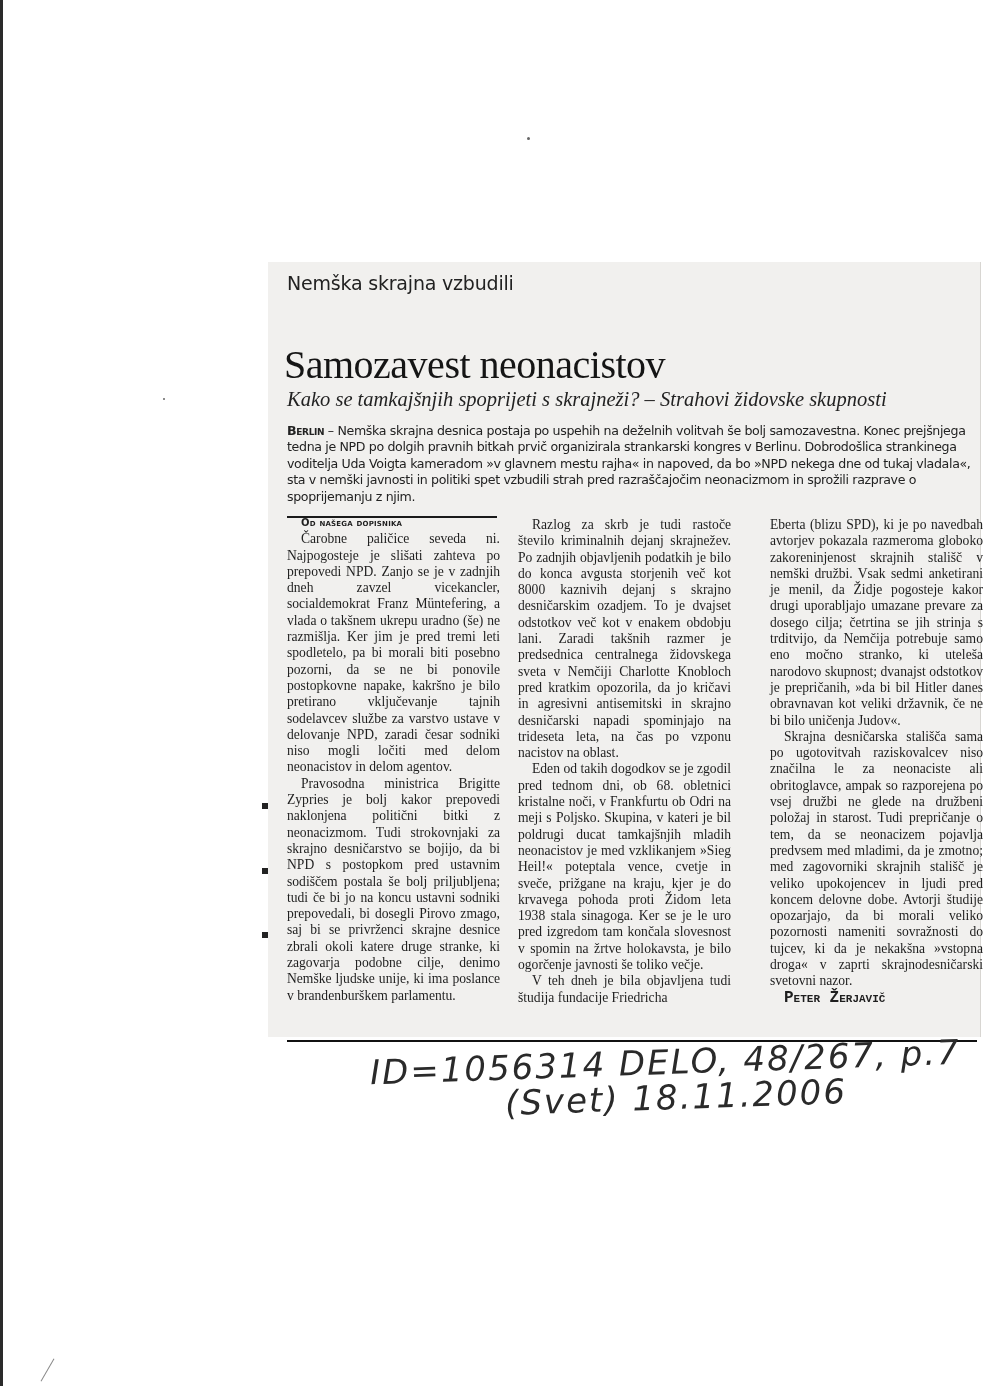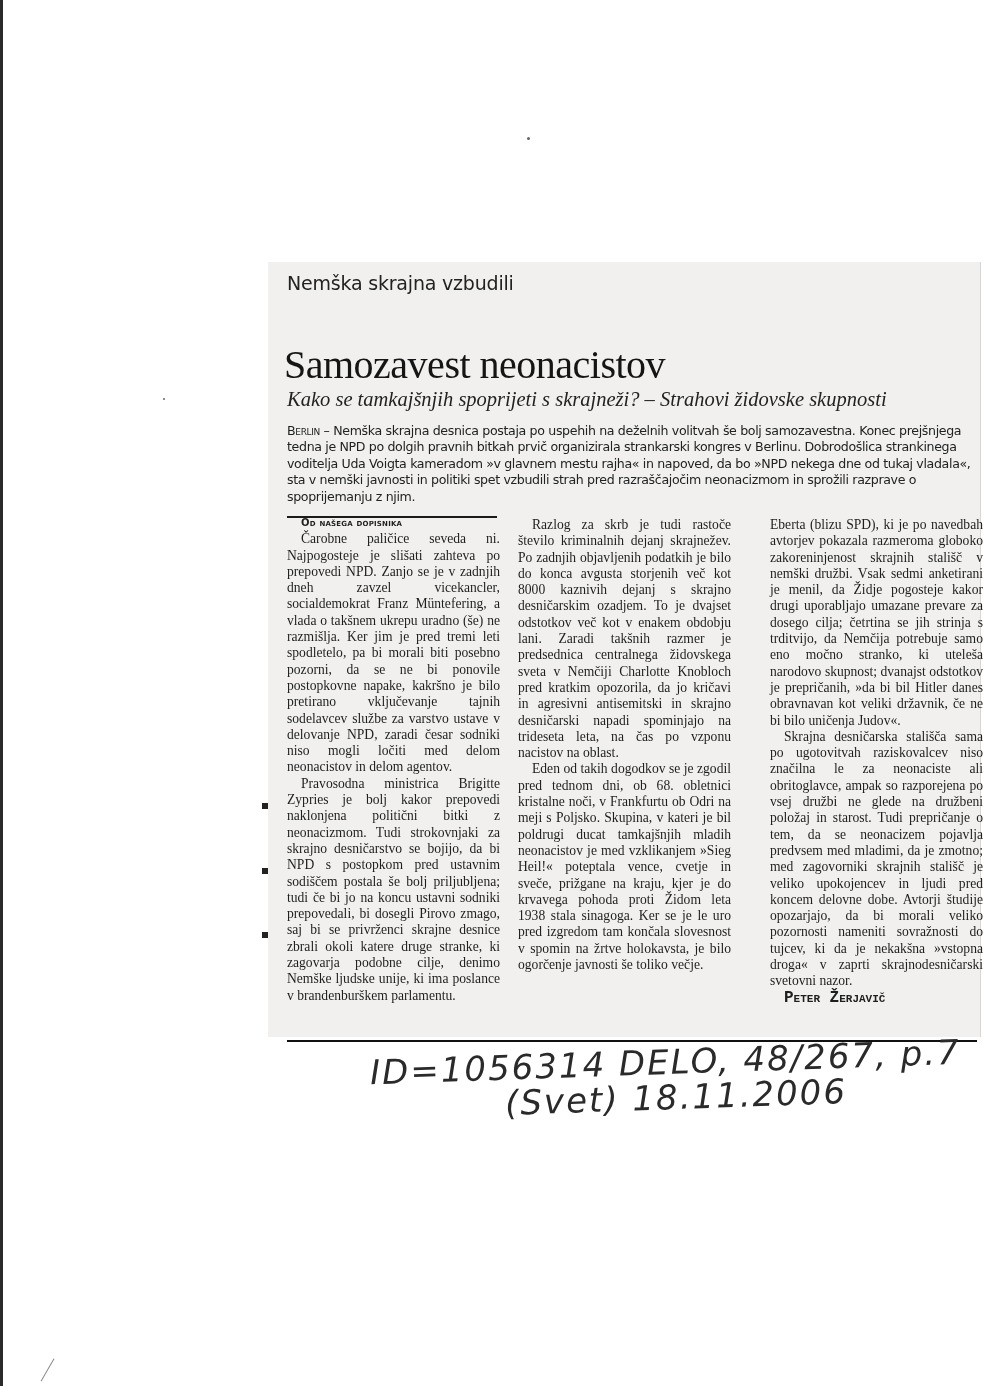--- a/index.html
+++ b/index.html
@@ -27,21 +27,21 @@
   }
   .subhead {
     position: absolute; left: 287px; top: 388px;
     font-family: "Liberation Serif", serif; font-style: italic; font-size: 20.5px; color: #222;
   }
   .lead {
     position: absolute; left: 287px; top: 423px; width: 686px;
     font-family: "DejaVu Sans", sans-serif; font-size: 12.6px; line-height: 16.4px;
     color: #222; letter-spacing: -0.35px;
   }
-  .lead .dateline { font-weight: normal; font-variant: small-caps; }
+  .lead .dateline { font-weight: bold; font-variant: small-caps; }
   .col {
     position: absolute; top: 515px; width: 213px;
     font-family: "Liberation Serif", serif; font-size: 13.6px; line-height: 16.3px;
     color: #1e1e1e; text-align: justify;
   }
   .col p { margin: 0; text-indent: 14px; }
   .col p.noindent { text-indent: 0; }
   .col1 { left: 287px; }
   .col2 { left: 518px; top: 517px; }
   .col3 { left: 750px; top: 517px; margin-left: 20px; }
@@ -83,20 +83,21 @@
 
 <div class="col col1">
   <p class="byline-top">Od našega dopisnika</p>
   <p>Čarobne paličice seveda ni. Najpogosteje je slišati zahteva po prepovedi NPD. Zanjo se je v zadnjih dneh zavzel vicekancler, socialdemokrat Franz Müntefering, a vlada o takšnem ukrepu uradno (še) ne razmišlja. Ker jim je pred tremi leti spodletelo, pa bi morali biti posebno pozorni, da se ne bi ponovile postopkovne napake, kakršno je bilo pretirano vključevanje tajnih sodelavcev službe za varstvo ustave v delovanje NPD, zaradi česar sodniki niso mogli ločiti med delom neonacistov in delom agentov.</p>
   <p>Pravosodna ministrica Brigitte Zypries je bolj kakor prepovedi naklonjena politični bitki z neonacizmom. Tudi strokovnjaki za skrajno desničarstvo se bojijo, da bi NPD s postopkom pred ustavnim sodiščem postala še bolj priljubljena; tudi če bi jo na koncu ustavni sodniki prepovedali, bi dosegli Pirovo zmago, saj bi se privrženci skrajne desnice zbrali okoli katere druge stranke, ki zagovarja podobne cilje, denimo Nemške ljudske unije, ki ima poslance v brandenburškem parlamentu.</p>
 </div>
 
 <div class="col col2">
   <p>Razlog za skrb je tudi rastoče število kriminalnih dejanj skrajnežev. Po zadnjih objavljenih podatkih je bilo do konca avgusta storjenih več kot 8000 kaznivih dejanj s skrajno desničarskim ozadjem. To je dvajset odstotkov več kot v enakem obdobju lani. Zaradi takšnih razmer je predsednica centralnega židovskega sveta v Nemčiji Charlotte Knobloch pred kratkim opozorila, da jo kričavi in agresivni antisemitski in skrajno desničarski napadi spominjajo na trideseta leta, na čas po vzponu nacistov na oblast.</p>
   <p>Eden od takih dogodkov se je zgodil pred tednom dni, ob 68. obletnici kristalne noči, v Frankfurtu ob Odri na meji s Poljsko. Skupina, v kateri je bil poldrugi ducat tamkajšnjih mladih neonacistov je med vzklikanjem »Sieg Heil!« poteptala vence, cvetje in sveče, prižgane na kraju, kjer je do krvavega pohoda proti Židom leta 1938 stala sinagoga. Ker se je le uro pred izgredom tam končala slovesnost v spomin na žrtve holokavsta, je bilo ogorčenje javnosti še toliko večje.</p>
+  <p>V teh dneh je bila objavljena tudi študija fundacije Friedricha</p>
 </div>
 
 <div class="col col3">
   <p class="noindent">Eberta (blizu SPD), ki je po navedbah avtorjev pokazala razmeroma globoko zakoreninjenost skrajnih stališč v nemški družbi. Vsak sedmi anketirani je menil, da Židje pogosteje kakor drugi uporabljajo umazane prevare za dosego cilja; četrtina se jih strinja s trditvijo, da Nemčija potrebuje samo eno močno stranko, ki uteleša narodovo skupnost; dvanajst odstotkov je prepričanih, »da bi bil Hitler danes obravnavan kot veliki državnik, če ne bi bilo uničenja Judov«.</p>
   <p>Skrajna desničarska stališča sama po ugotovitvah raziskovalcev niso značilna le za neonaciste ali obritoglavce, ampak so razporejena po vsej družbi ne glede na družbeni položaj in starost. Tudi prepričanje o tem, da se neonacizem pojavlja predvsem med mladimi, da je zmotno; med zagovorniki skrajnih stališč je veliko upokojencev in ljudi pred koncem delovne dobe. Avtorji študije opozarjajo, da bi morali veliko pozornosti nameniti sovražnosti do tujcev, ki da je nekakšna »vstopna droga« v zaprti skrajnodesničarski svetovni nazor.</p>
   <p class="author">Peter Žerjavič</p>
 </div>
 
 <div class="bullet" style="top:803px"></div>
 <div class="bullet" style="top:868px"></div>

